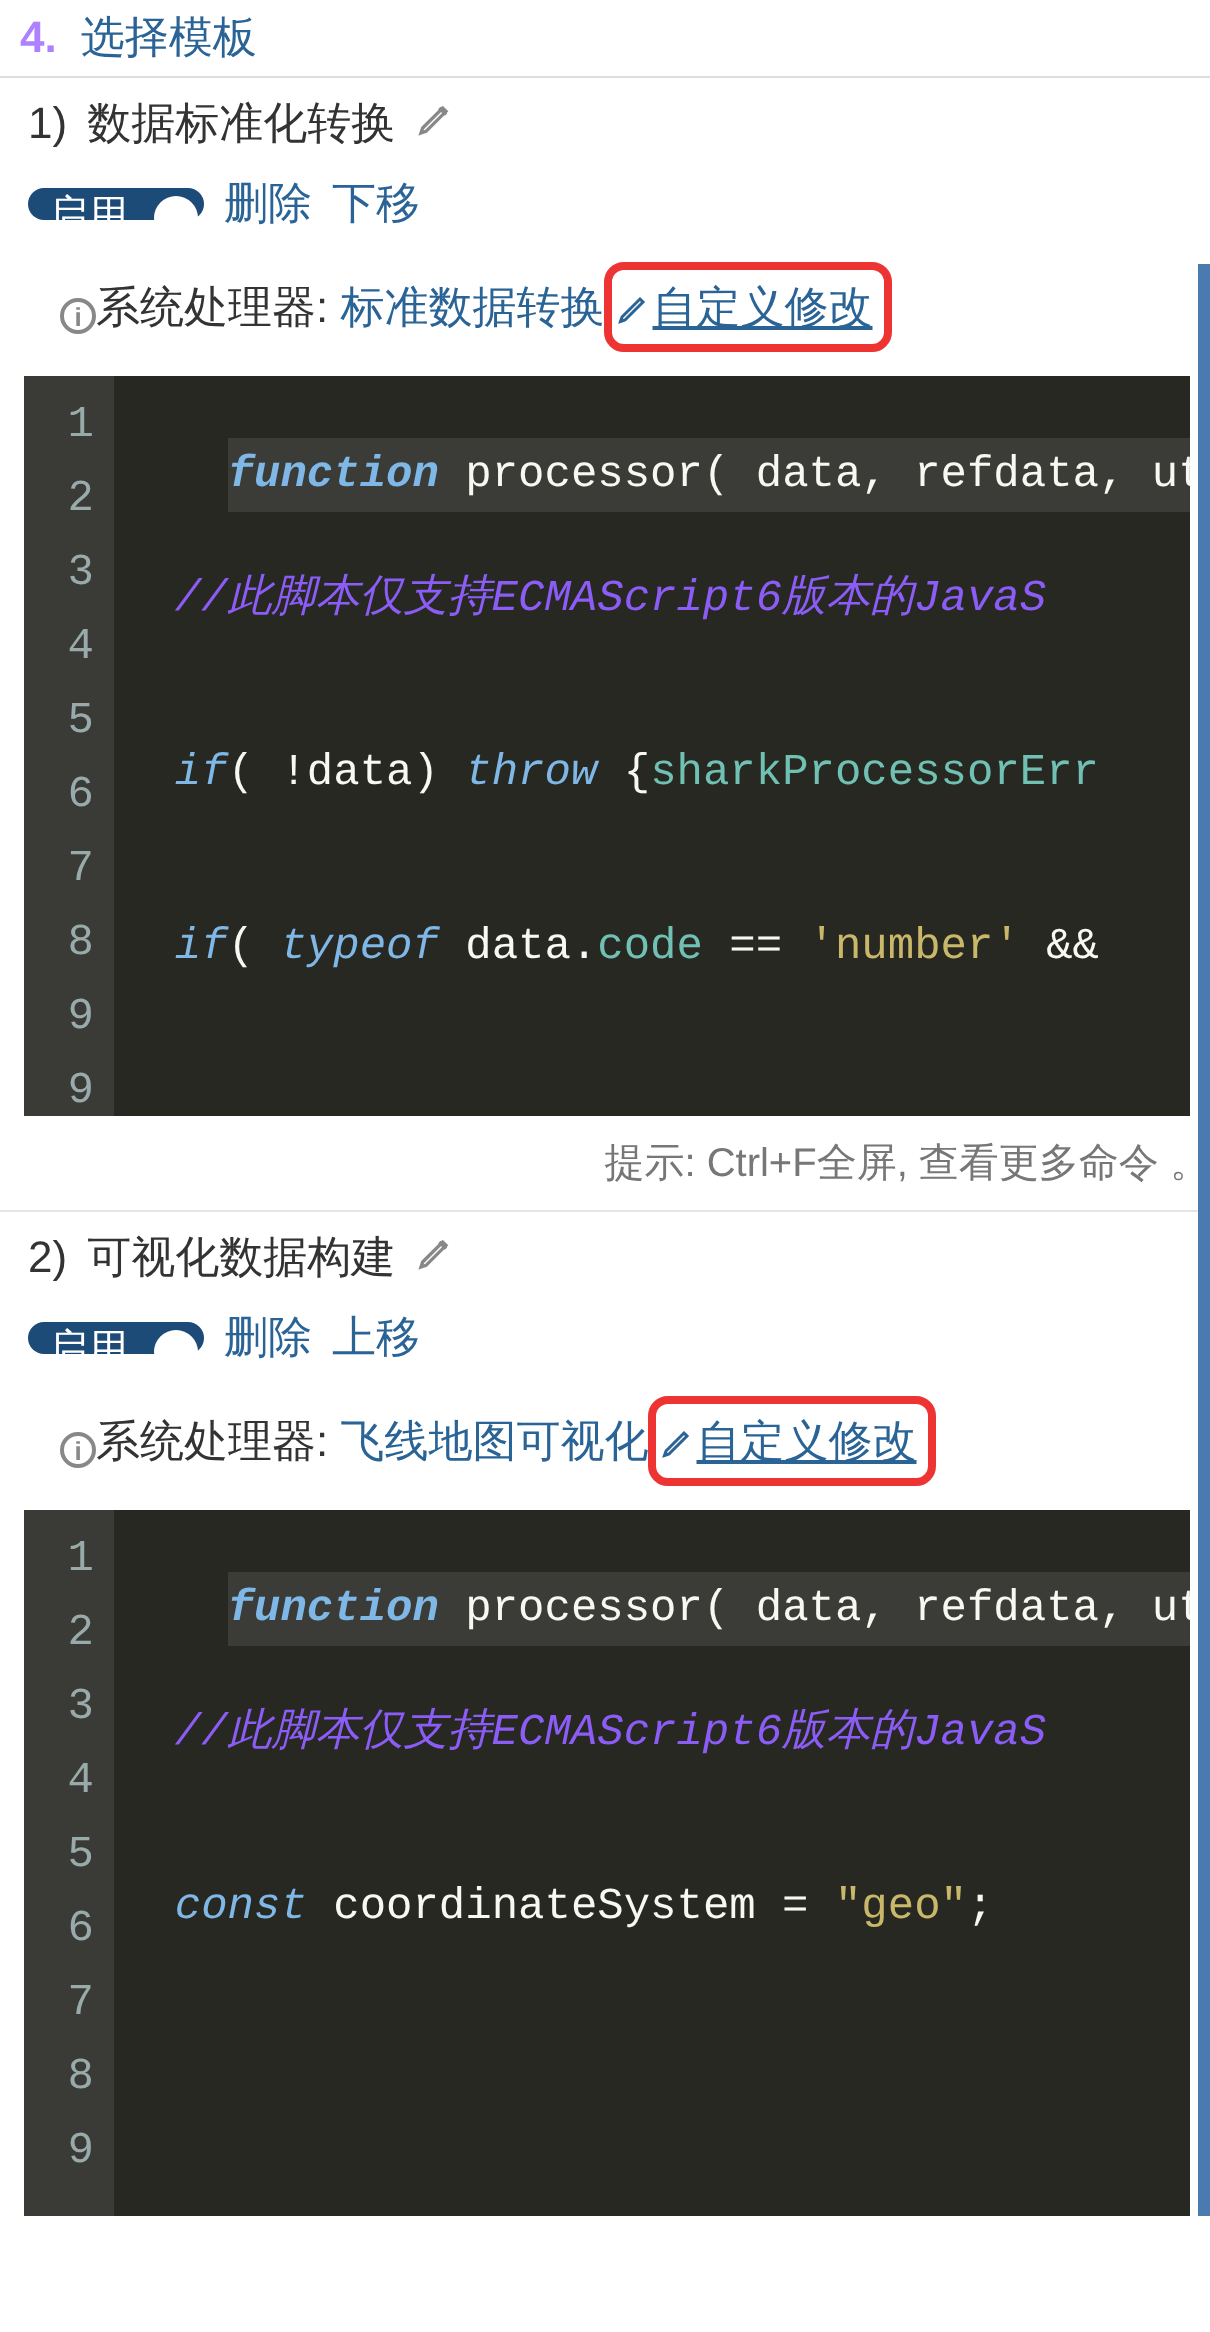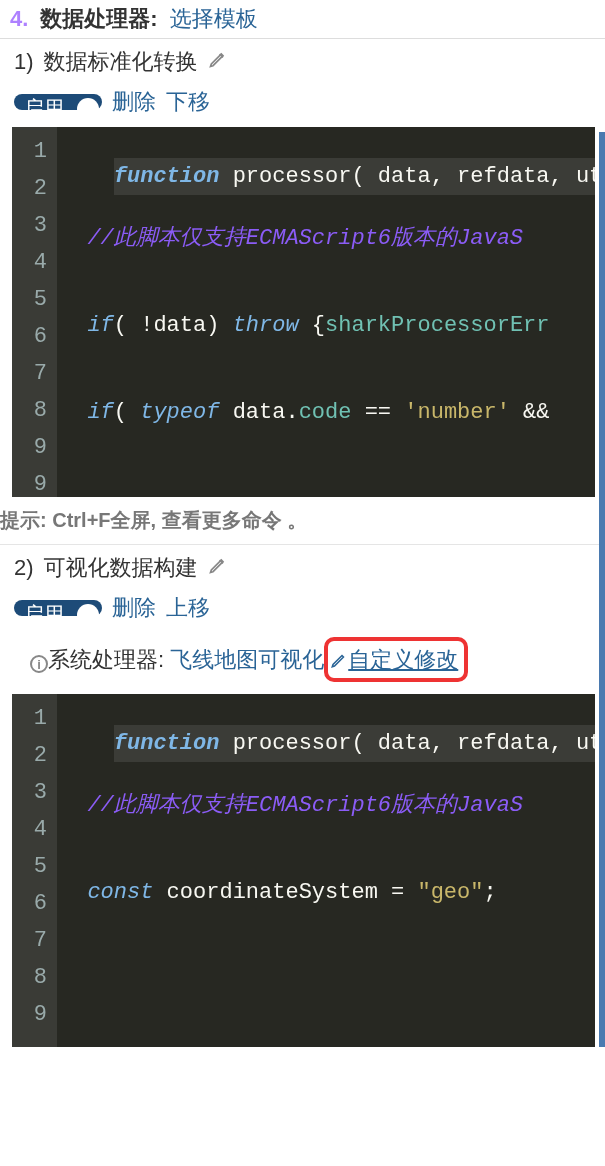--- a/index.html
+++ b/index.html
@@ -108,43 +108,41 @@
   .codearea .hl { background: #3b3c37; display: inline-block; min-width: 100%; }
   .kw { color: #7fb7e6; font-style: italic; font-weight: 600; }
   .kw2 { color: #7fb7e6; font-style: italic; }
   .fn { color: #f8f8f2; }
   .cm { color: #8b5cf6; font-style: italic; }
   .prop { color: #70c1b3; }
   .str { color: #c9b76a; }
   .num { color: #ae81ff; }
 
   .hint {
-    text-align: left;
+    text-align: right;
     color: #777;
     font-size: 20px;
     padding: 6px 0 10px 0;
-    font-weight: bold;
   }
   .divider { border-top: 1px solid #e5e5e5; margin: 0 0 0 0; }
 
   .right-blue {
     position: absolute;
     right: 0; top: 132px; bottom: 0;
     width: 6px;
     background: #4a7ab0;
   }
   .wrap { position: relative; width: 605px; overflow: hidden; }
 </style>
 </head>
 <body>
 <div class="wrap">
 
 <div class="section-header">
   <span class="num">4.</span>
-  <span class="title">数据处理器:</span>
   <span class="link">选择模板</span>
 </div>
 
 <div class="item-head">
   <span>1)</span>
   <span>数据标准化转换</span>
   <span class="edit-icon">
     <svg viewBox="0 0 24 24">
           <path d="M3 21l3-1 12-12-2-2L4 18l-1 3z"></path>
           <path d="M14 6l4 4"></path>
@@ -154,20 +152,26 @@
 
 <div class="ctrl-row">
   <span class="toggle">
     <span class="lab">启用</span>
     <span class="knob"></span>
   </span>
   <span class="link">删除</span>
   <span class="link">下移</span>
 </div>
 
+<div class="sys-row">
+  <span class="info-icon">i</span><span>系统处理器:</span>
+  <span class="link">标准数据转换</span><span class="red-box"><a class="link underline"><svg viewBox="0 0 24 24" width="18" height="18" style="display:inline" fill="none" stroke-width="2">
+            <path d="M3 21l3-1 12-12-2-2L4 18l-1 3z"></path>
+          </svg><span>自定义修改</span></a></span>
+</div>
 
 <div class="editor">
   <div class="gutter">
     <div>1</div>
         <div>2</div>
         <div>3</div>
         <div>4</div>
         <div>5</div>
         <div>6</div>
         <div>7</div>

